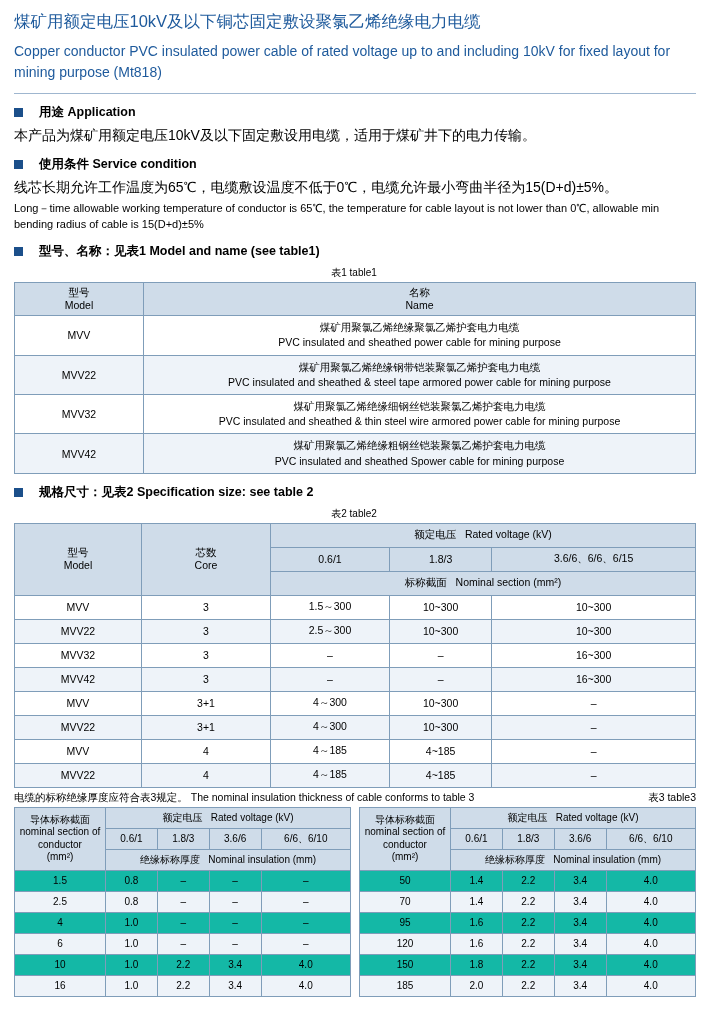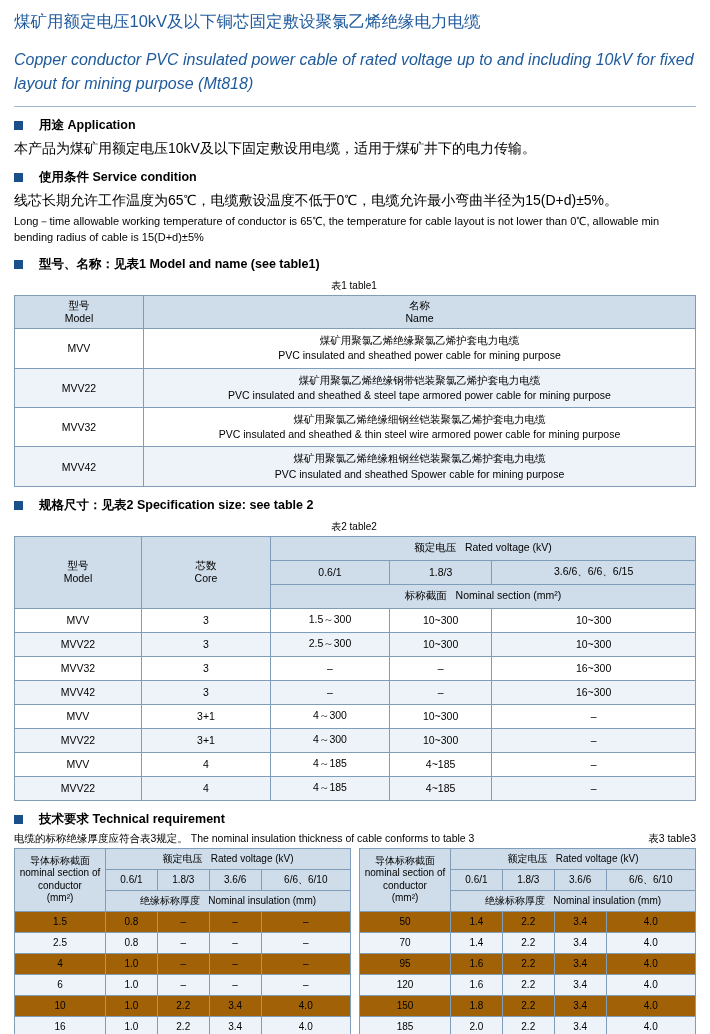--- a/index.html
+++ b/index.html
@@ -21,24 +21,23 @@
   }
   .title-cn {
     color: #1e5a9c;
     font-size: 16.5px;
     font-weight: normal;
     letter-spacing: 0px;
     line-height: 1.45;
   }
   .title-en {
     color: #1e5a9c;
-    font-size: 16px;
+    font-size: 14px;
     line-height: 1.5;
-    margin-top: 14px;
-    font-style: italic;
+    margin-top: 7px;
   }
   .rule {
     border: none;
     border-top: 1px solid #9fb6cf;
     margin: 10px 0 8px 0;
   }
   .section-head {
     display: flex;
     align-items: center;
     gap: 16px;
@@ -95,21 +94,21 @@
   .t2 td { height: 17px; }
   .t2 .row-a { background: #ffffff; }
   .t2 .row-b { background: #eef3f9; }
   .t3wrap {
     display: flex;
     gap: 8px;
     margin-top: 2px;
   }
   .t3wrap > div { flex: 1 1 50%; }
   .t3 td, .t3 th { height: 16px; font-size: 10px; padding: 2px 3px; }
-  .t3 .row-a { background: #a16207; }
+  .t3 .row-a { background: #14b8a6; }
   .t3 .row-b { background: #eef3f9; padding-left: 44px; }
   .small-note { font-size: 10.5px; }
   .tech-line {
     display: flex;
     justify-content: space-between;
     align-items: flex-end;
     margin-top: 3px;
   }
   .cell-sub { line-height: 1.25; }
 </style>
@@ -275,24 +274,20 @@
       <tr class="row-b">
         <td>MVV22</td>
         <td>4</td>
         <td>4～185</td>
         <td>4~185</td>
         <td>–</td>
       </tr>
     </tbody>
   </table>
 
-  <div class="section-head">
-    <span class="sq"></span>
-    <span class="txt">技术要求  Technical requirement</span>
-  </div>
 
   <div class="tech-line">
     <div class="small-note">电缆的标称绝缘厚度应符合表3规定。  The nominal insulation thickness of cable conforms to table 3</div>
     <div class="small-note">表3  table3</div>
   </div>
 
   <div class="t3wrap">
 
     <div>
       <table class="t3">

